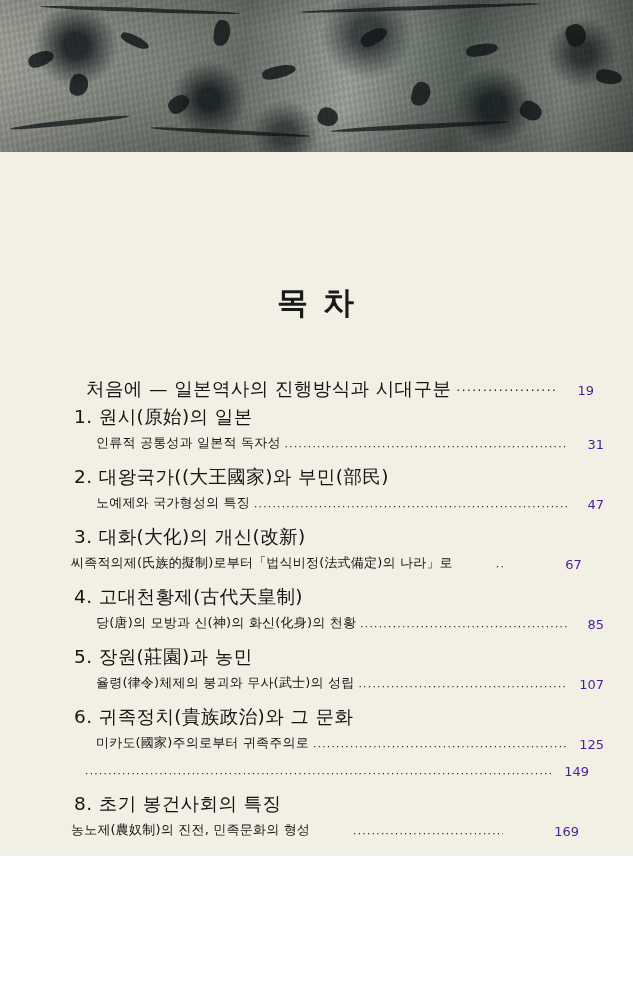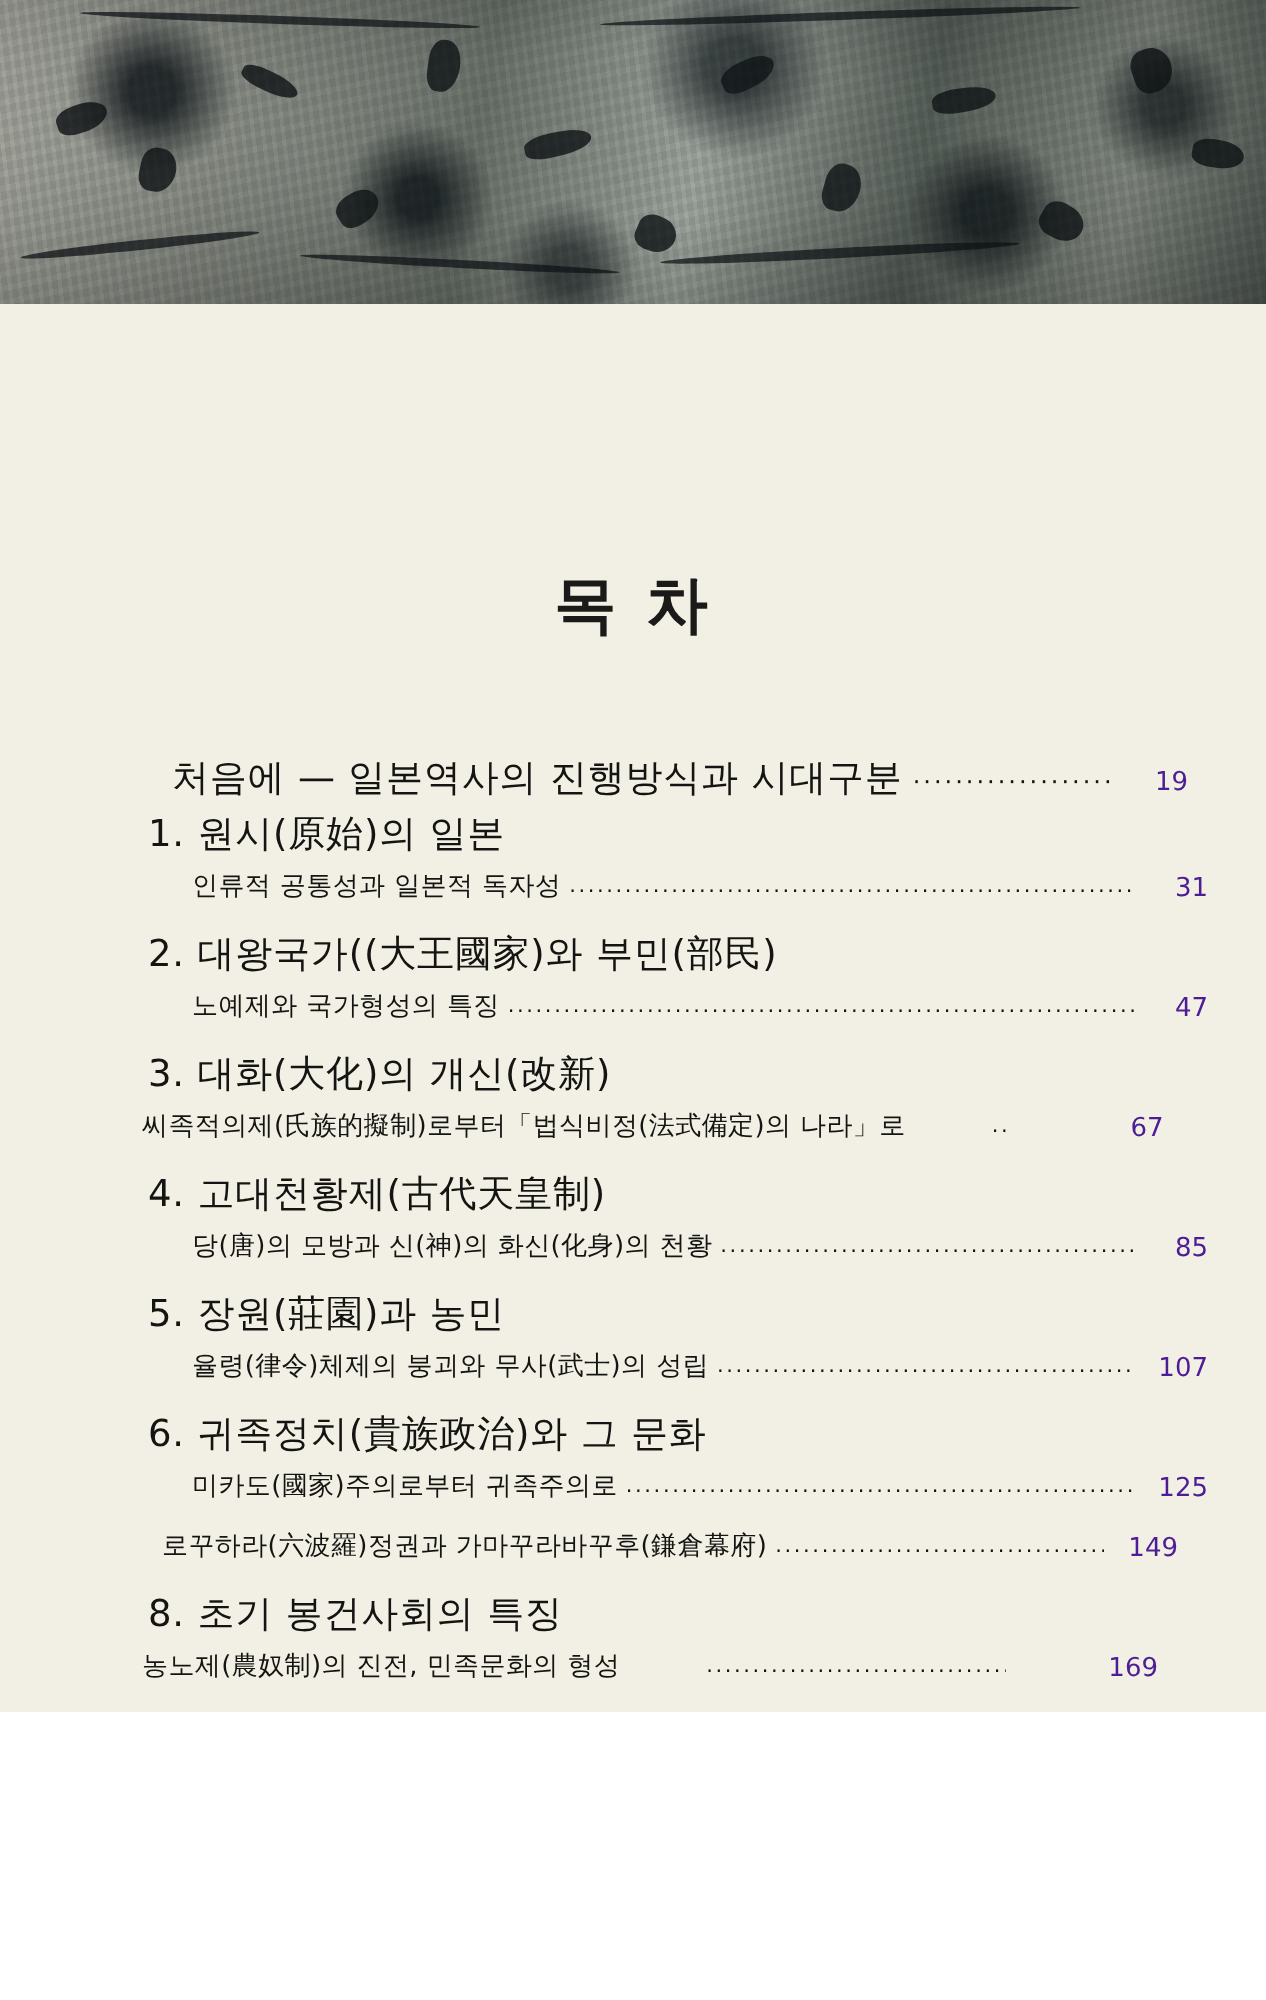--- a/index.html
+++ b/index.html
@@ -259,21 +259,20 @@
       </div>
       <div class="line sub-row">
         <span class="txt">미카도(國家)주의로부터 귀족주의로</span>
         <span class="lead">·····················································································································</span>
         <span class="pg">125</span>
       </div>
     </div>
 
     <div class="entry">
       <div class="line sub-row wide">
-        <span class="txt">로꾸하라(六波羅)정권과 가마꾸라바꾸후(鎌倉幕府)</span>
         <span class="lead">·····················································································································</span>
         <span class="pg">149</span>
       </div>
     </div>
 
     <div class="entry">
       <div class="line main-row numbered">
         <span class="txt">8. 초기 봉건사회의 특징</span>
       </div>
       <div class="line sub-row widest">

